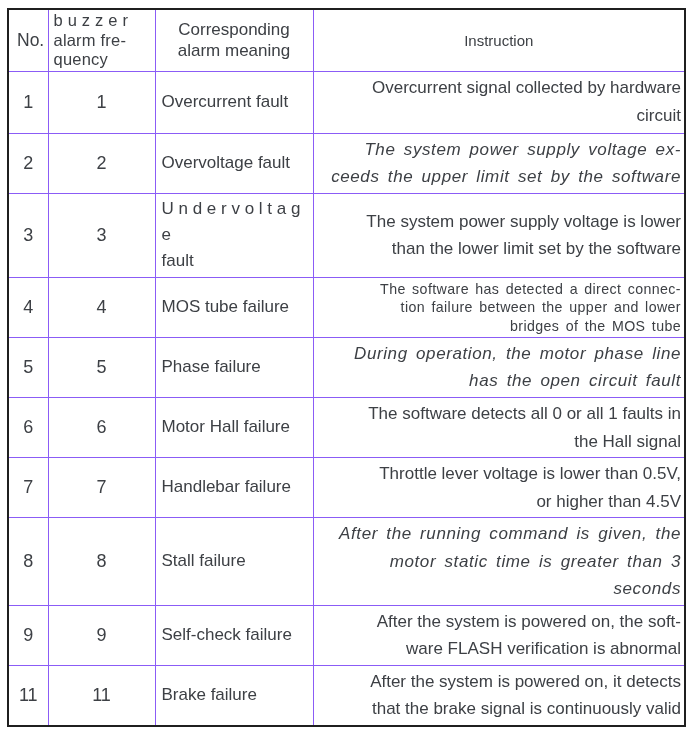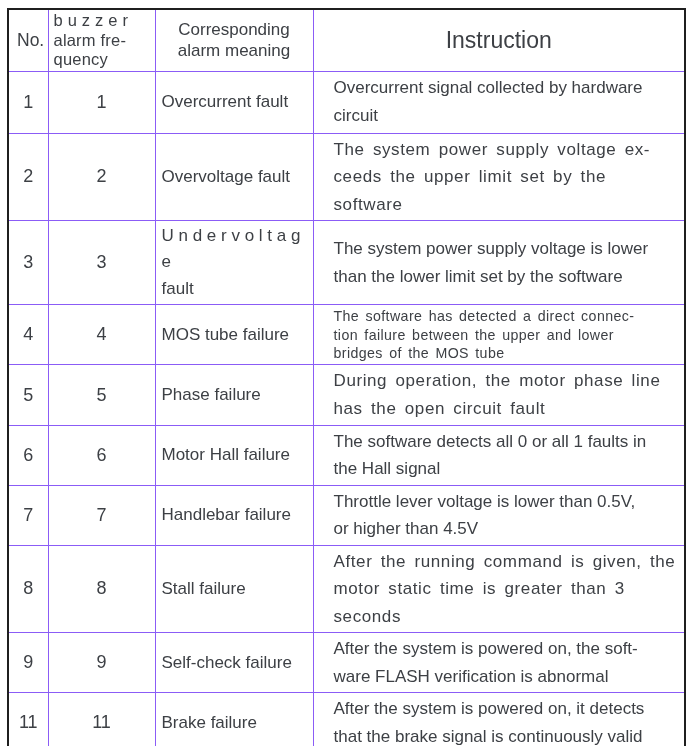--- a/index.html
+++ b/index.html
@@ -54,46 +54,47 @@
     letter-spacing: 0.2px;
   }
   th.h-meaning {
     font-size: 17px;
     line-height: 1.25;
     text-align: center;
     padding: 0 2px;
     margin-top: 16px;
   }
   th.h-instruction {
-    font-size: 23px;
+    font-size: 15px;
     text-align: center;
     padding: 0 16px;
   }
   td.c-num {
     font-size: 18px;
     text-align: center;
     padding: 0 2px;
   }
   td.c-meaning {
     font-size: 17px;
     line-height: 1.55;
     text-align: left;
     padding: 2px 2px 2px 6px;
     margin-top: 44px;
   }
   td.c-instruction {
     font-size: 17px;
     line-height: 1.62;
-    text-align: left;
-    padding: 2px 3px 2px 20px;
+    text-align: right;
+    padding: 2px 3px 2px 7px;
     margin-top: 20px;
   }
   td.spread {
     letter-spacing: 0.6px;
     word-spacing: 3px;
+    font-style: italic;
   }
   td.small {
     font-size: 14.2px;
     line-height: 1.3;
     letter-spacing: 0.4px;
     word-spacing: 2px;
   }
 </style>
 </head>
 <body>

